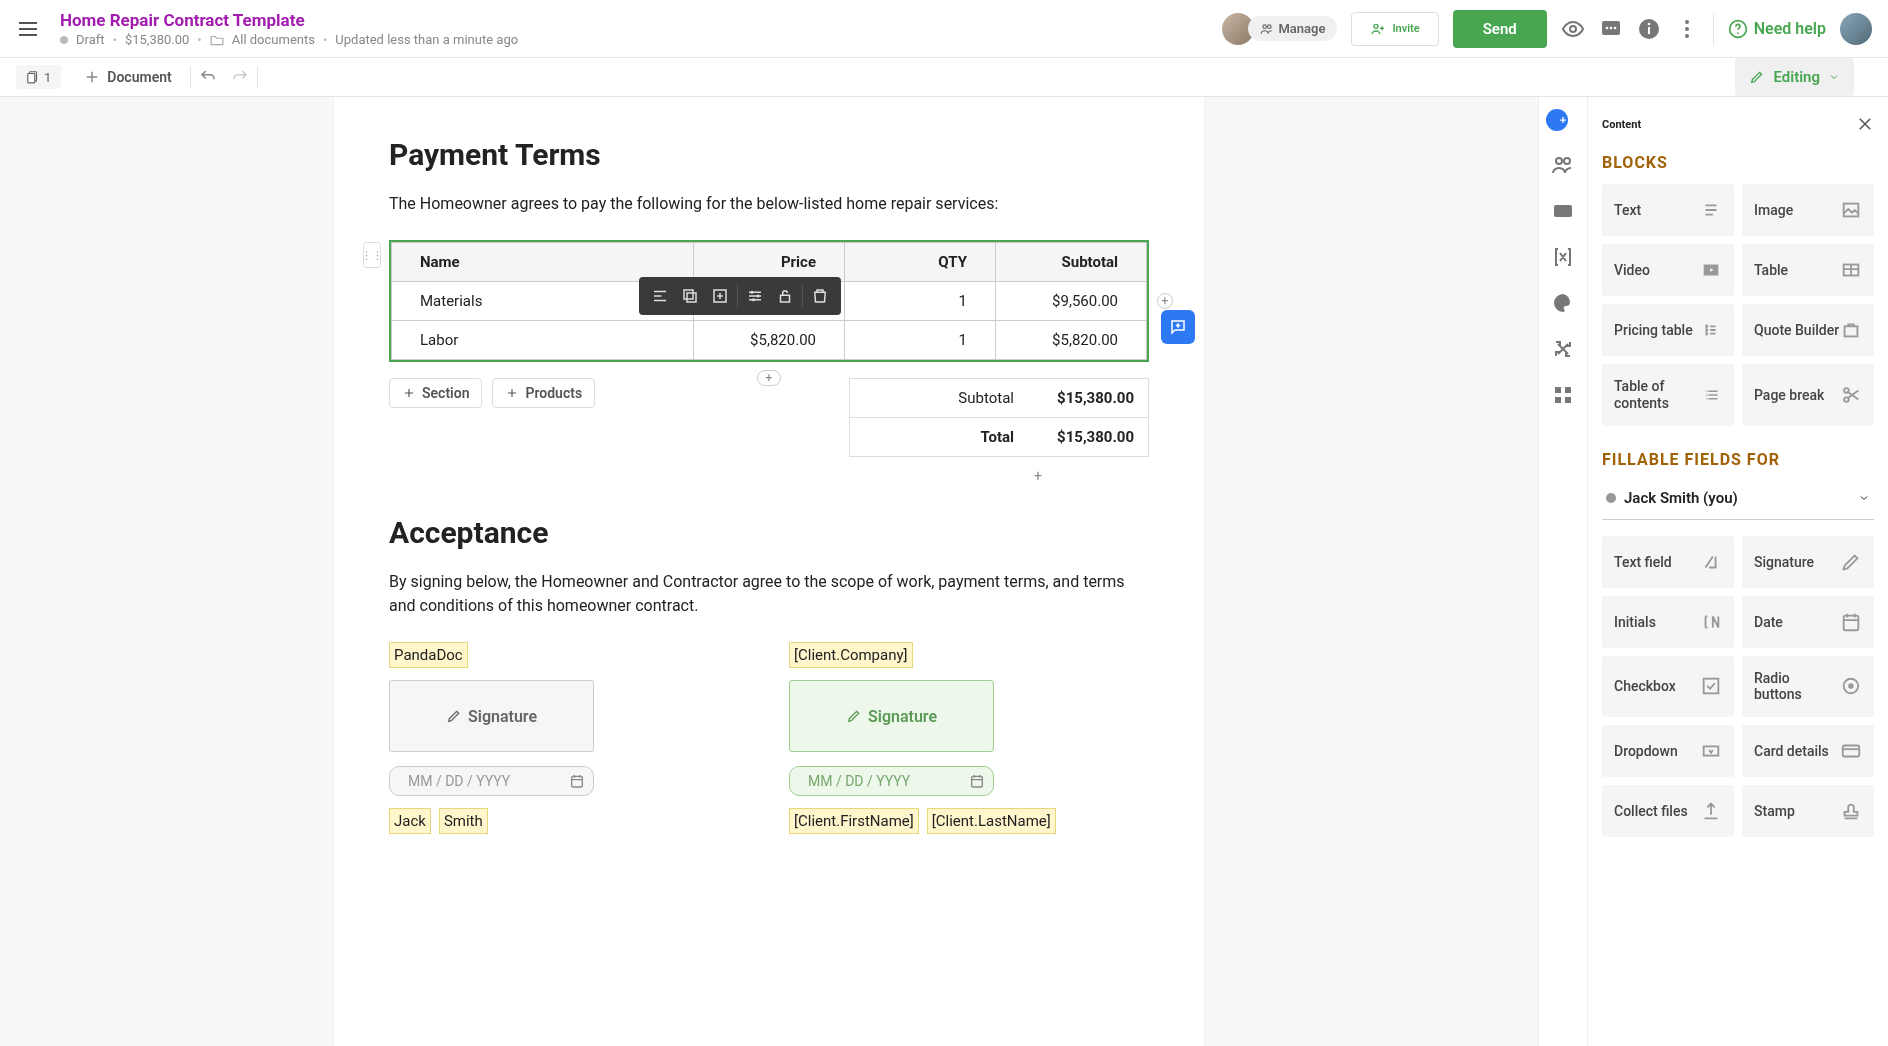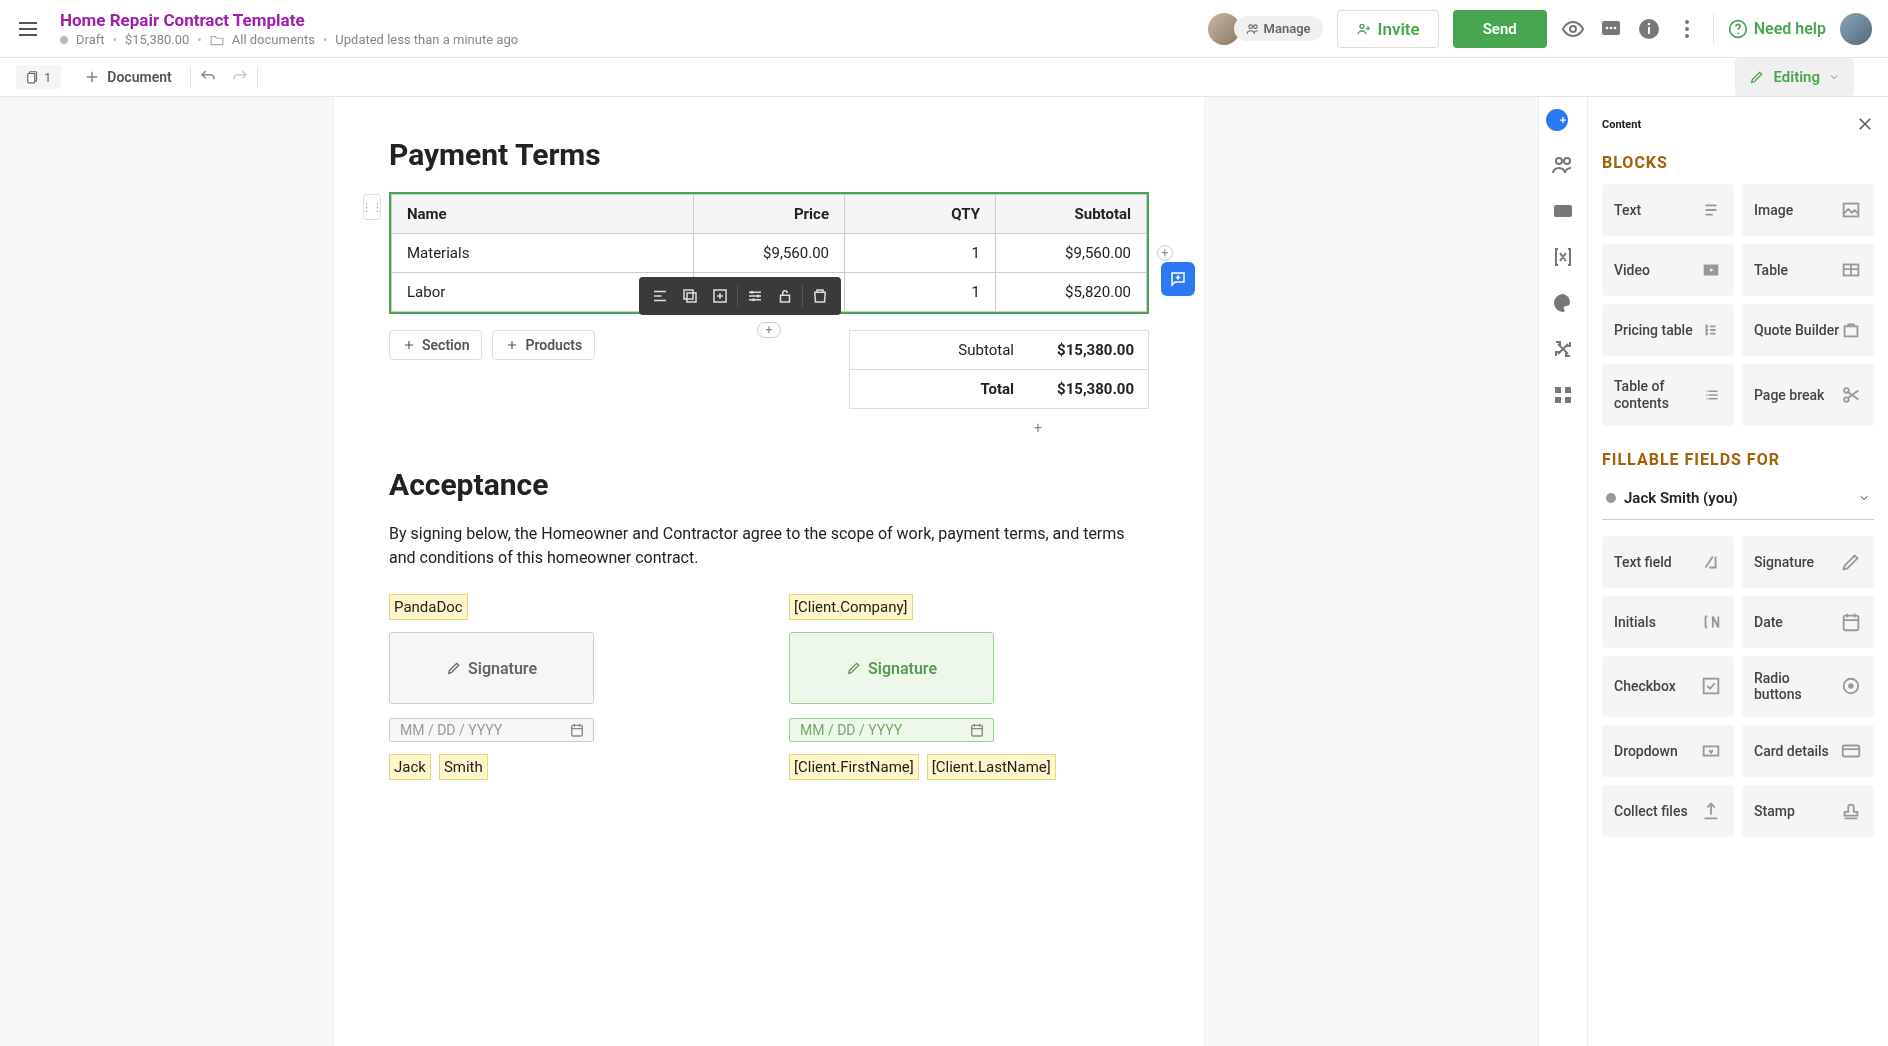--- a/index.html
+++ b/index.html
@@ -9,21 +9,21 @@
 .hamburger { width: 24px; height: 24px; cursor: pointer; color: #555; margin-right: 20px; }
 .doc-meta { flex: 1; }
 .doc-title { font-size: 17px; font-weight: 700; color: #a21caf; }
 .doc-subline { font-size: 13px; color: #888; margin-top: 2px; display: flex; align-items: center; gap: 8px; }
 .status-dot { width: 8px; height: 8px; border-radius: 50%; background: #bbb; display: inline-block; }
 .subline-sep { color: #bbb; }
 .folder-icon-sm { width: 14px; height: 12px; color: #aaa; }
 .topbar-right { display: flex; align-items: center; gap: 14px; }
 .avatar-sm { width: 32px; height: 32px; border-radius: 50%; background: linear-gradient(135deg,#c9b7a5,#8a7865); }
 .btn-manage { display: flex; align-items: center; gap: 4px; background: #f0f0f0; border-radius: 14px; padding: 5px 12px; font-size: 13px; color: #666; font-weight: 600; cursor: pointer; }
-.btn-invite { display: flex; align-items: center; gap: 6px; border: 1px solid #ddd; border-radius: 4px; padding: 8px 18px; font-size: 17px; color: #48a651; font-weight: 600; cursor: pointer; background: #fff; }
+.btn-invite { display: flex; align-items: center; gap: 6px; border: 1px solid #ddd; border-radius: 4px; padding: 8px 18px; font-size: 11px; color: #48a651; font-weight: 600; cursor: pointer; background: #fff; }
 .btn-send { background: #48a651; color: #fff; border-radius: 4px; padding: 10px 30px; font-size: 15px; font-weight: 600; cursor: pointer; }
 .icon-btn-top { width: 24px; height: 24px; color: #777; cursor: pointer; }
 .vdiv { width: 1px; height: 32px; background: #e5e5e5; }
 .btn-help { display: flex; align-items: center; gap: 6px; font-size: 16px; color: #48a651; font-weight: 600; cursor: pointer; }
 
 .toolbar { height: 39px; display: flex; align-items: center; padding: 0 16px; border-bottom: 1px solid #e5e5e5; background: #fff; }
 .page-ind { display: flex; align-items: center; gap: 4px; background: #f5f5f5; border-radius: 4px; padding: 4px 10px; font-size: 13px; color: #666; }
 .tb-btn { display: flex; align-items: center; gap: 6px; padding: 4px 10px; font-size: 14px; color: #555; cursor: pointer; }
 .tb-icon { width: 18px; height: 18px; color: #888; }
 .tb-sep { width: 1px; height: 22px; background: #e5e5e5; margin: 0 8px; }
@@ -31,21 +31,21 @@
 
 .workspace { display: flex; height: calc(100% - 97px); }
 .canvas-area { flex: 1; background: #f7f7f7; display: flex; justify-content: center; overflow: auto; position: relative; }
 .doc-page { width: 870px; background: #fff; box-shadow: 0 1px 3px rgba(0,0,0,0.05); margin-top: 0; padding: 40px 55px 80px 55px; position: relative; }
 
 h1.pt { font-size: 30px; font-weight: 700; margin-bottom: 20px; }
 p.body-txt { font-size: 16px; line-height: 1.5; color: #222; margin-bottom: 24px; }
 
 .table-wrap { border: 2px solid #48a651; position: relative; }
 .p-table { width: 100%; border-collapse: collapse; font-size: 15px; }
-.p-table th, .p-table td { border: 1px solid #ccc; padding: 10px 15px; }
+.p-table th, .p-table td { border: 1px solid #ccc; padding: 10px 28px; }
 .p-table th { background: #f5f5f5; font-weight: 700; text-align: left; }
 .p-table .r { text-align: right; }
 
 .drag-handle { position: absolute; left: -28px; top: 0; width: 18px; height: 26px; background: #fff; border: 1px solid #ddd; border-radius: 3px; display: flex; align-items: center; justify-content: center; color: #999; font-size: 11px; }
 .plus-handle { position: absolute; width: 16px; height: 16px; border: 1px solid #ccc; border-radius: 50%; background: #fff; color: #888; font-size: 12px; display: flex; align-items: center; justify-content: center; cursor: pointer; }
 .plus-right { right: -26px; top: 50%; transform: translateY(-50%); }
 .plus-bottom { left: 50%; bottom: -26px; transform: translateX(-50%); border-radius: 10px; width: 24px; }
 .comment-bubble { position: absolute; right: -48px; width: 34px; height: 34px; background: #2d79f3; border-radius: 6px; display: flex; align-items: center; justify-content: center; color: #fff; cursor: pointer; }
 
 .below-table { display: flex; gap: 10px; margin-top: 16px; }
@@ -59,21 +59,21 @@
 .plus-below-totals { width: 18px; height: 18px; border-radius: 50%; color: #888; display: flex; align-items: center; justify-content: center; margin: 10px auto 0 640px; }
 
 h1.acc { font-size: 30px; font-weight: 700; margin-top: 30px; margin-bottom: 20px; }
 .sig-cols { display: flex; gap: 40px; margin-top: 20px; }
 .sig-col { flex: 1; }
 .token { display: inline-block; padding: 3px 4px; font-size: 15px; border: 1px solid; }
 .token-y { background: #fff6cc; border-color: #e6d77a; }
 .sig-box { margin-top: 12px; border: 1px solid; border-radius: 3px; height: 72px; display: flex; align-items: center; justify-content: center; gap: 6px; font-size: 16px; color: #666; font-weight: 600; }
 .sig-box-y { background: #f6f6f6; border-color: #ccc; }
 .sig-box-g { background: #eef8ea; border-color: #9ecf8f; color: #5a9a56; }
-.date-box { margin-top: 14px; border: 1px solid; border-radius: 2px; height: 24px; display: flex; align-items: center; padding: 0 10px; font-size: 14px; color: #999; position: relative; }
+.date-box { margin-top: 14px; border: 1px solid; border-radius: 10px; height: 30px; display: flex; align-items: center; padding: 0 18px; font-size: 14px; color: #999; position: relative; }
 .date-box-y { background: #f6f6f6; border-color: #ccc; }
 .date-box-g { background: #eef8ea; border-color: #9ecf8f; color: #77a76d; }
 .cal-icon { position: absolute; right: 8px; color: #888; }
 .name-tokens { margin-top: 12px; display: flex; gap: 8px; }
 
 .float-toolbar { position: absolute; top: 180px; left: 50%; transform: translateX(-130px); background: #3a3a3a; border-radius: 4px; display: flex; align-items: center; height: 38px; padding: 0 6px; }
 .ft-btn { width: 30px; height: 30px; display: flex; align-items: center; justify-content: center; color: #ddd; cursor: pointer; }
 .ft-sep { width: 1px; height: 22px; background: #555; margin: 0 2px; }
 
 .iconrail { width: 50px; background: #fff; border-left: 1px solid #eee; border-right: 1px solid #eee; display: flex; flex-direction: column; align-items: center; padding-top: 12px; gap: 22px; }
@@ -199,20 +199,21 @@
     <svg width="12" height="12" viewBox="0 0 24 24">
         <path d="M6 9l6 6 6-6" fill="none" stroke="currentColor" stroke-width="2"></path>
       </svg>
   </div>
 </div>
 
 <div class="workspace">
   <div class="canvas-area">
     <div class="doc-page">
       <h1 class="pt">Payment Terms</h1>
+      <p class="body-txt">The Homeowner agrees to pay the following for the below-listed home repair services:</p>
 
       <div class="table-wrap">
         <div class="drag-handle">⋮⋮</div>
         <table class="p-table">
           <thead>
               <tr>
             <th style="width:40%;">Name</th>
             <th class="r" style="width:20%;">Price</th>
             <th class="r" style="width:20%;">QTY</th>
             <th class="r" style="width:20%;">Subtotal</th>

